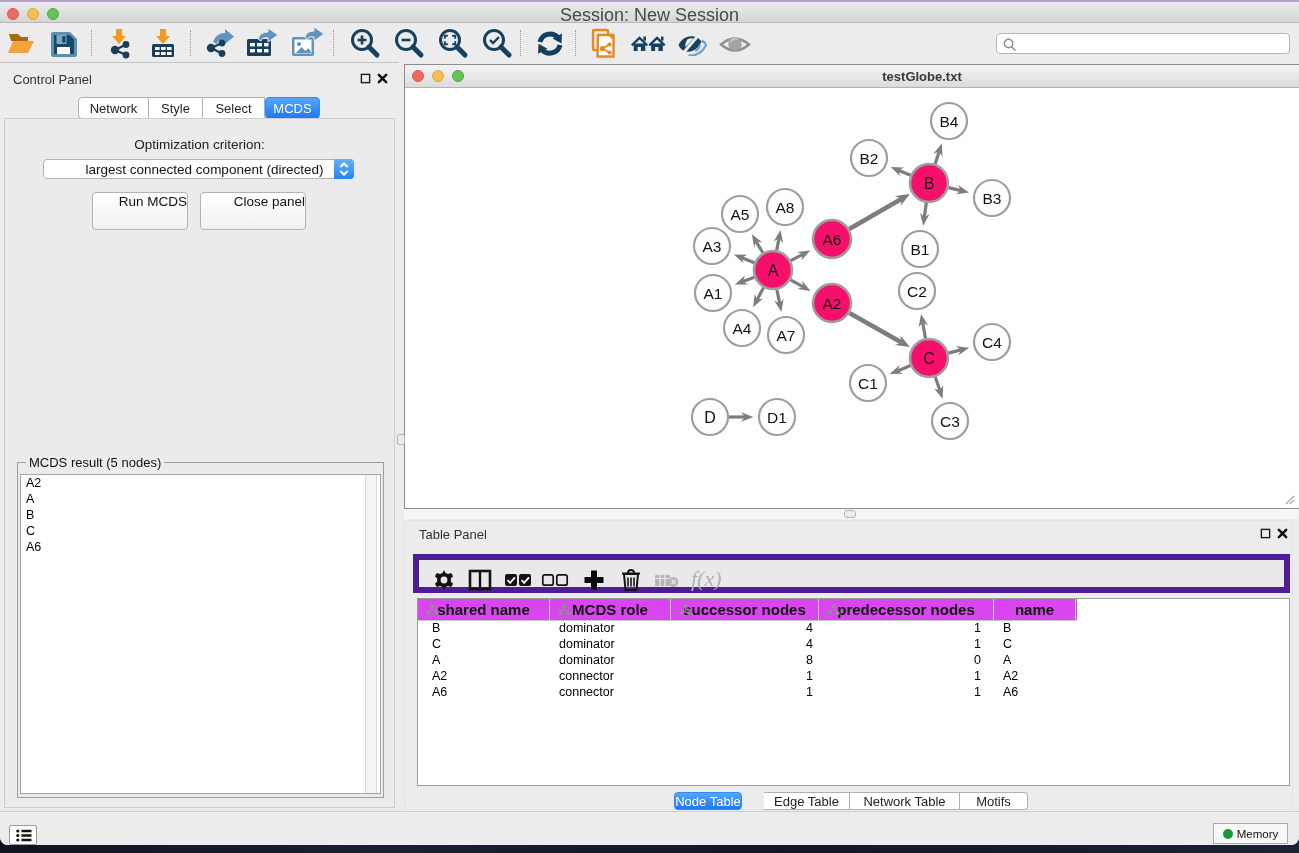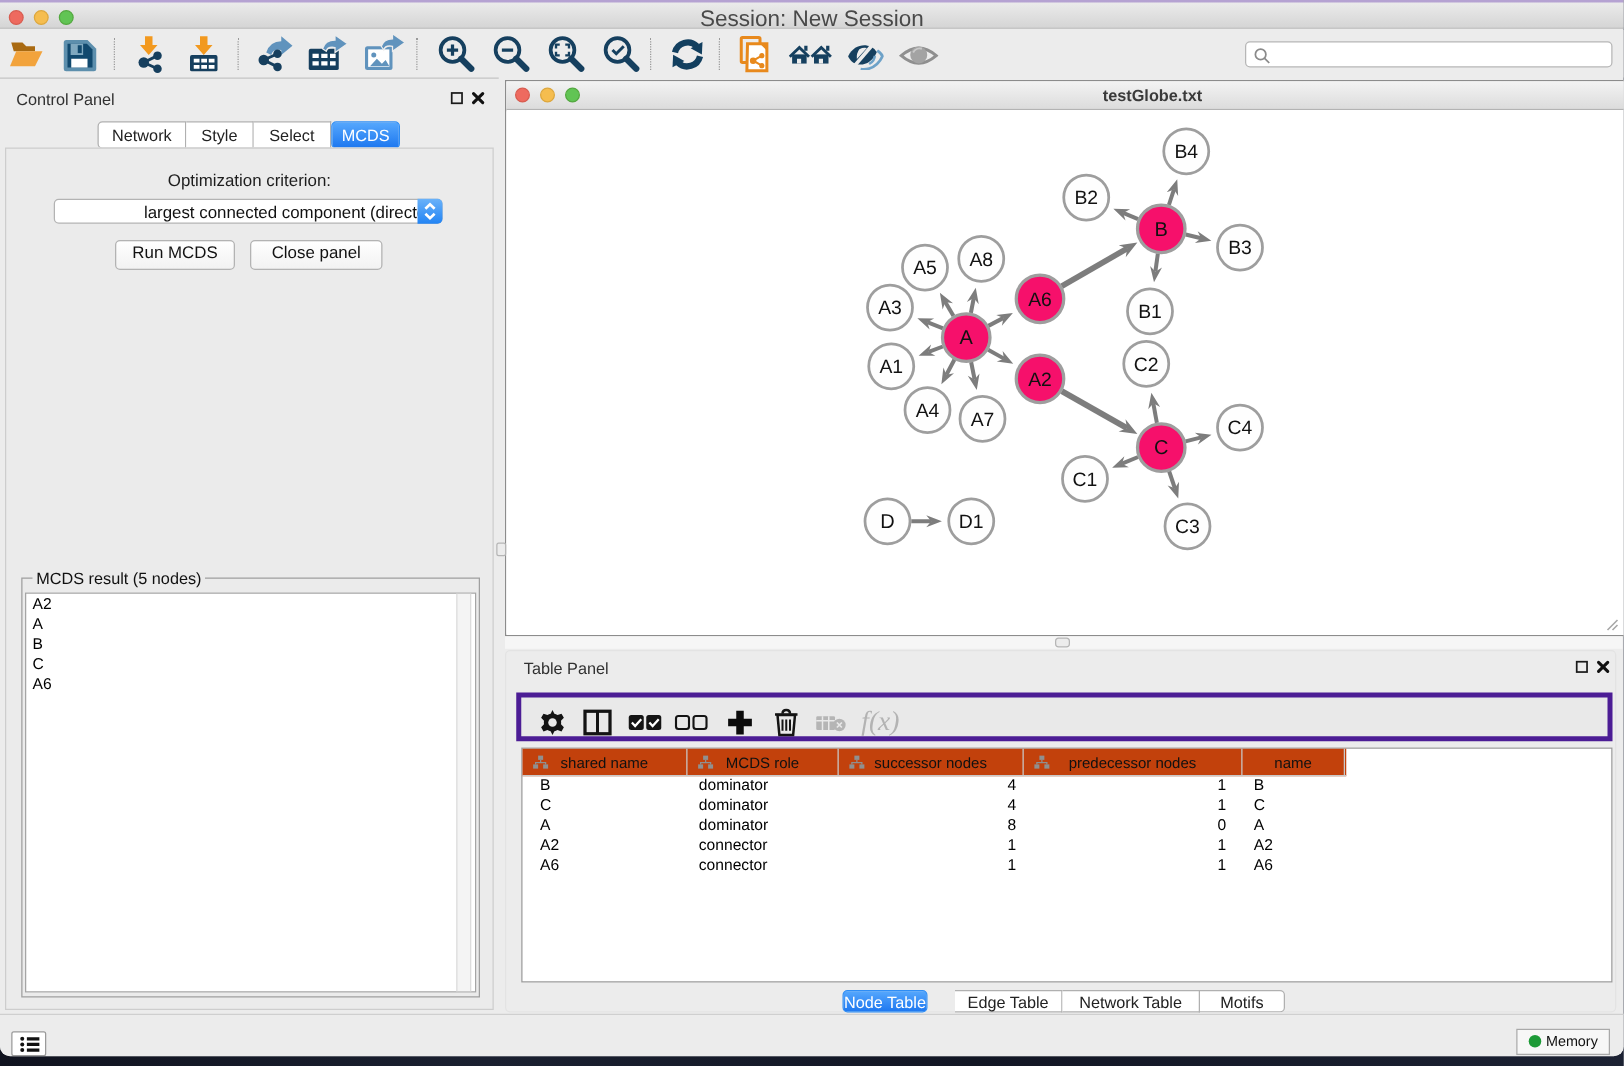--- a/index.html
+++ b/index.html
@@ -20,44 +20,44 @@
 #searchbox svg { position:absolute; left:5px; top:3px; }
 
 #cpanel { position:absolute; left:0; top:62px; width:399px; height:749px; background:#ececec; border-top:1px solid #c4c4c4;}
 #cpanel .ptitle { position:absolute; left:13px; top:9px; font-size:13px; color:#313131; }
 .wicons { position:absolute; top:10px; font-weight:bold; color:#111; }
 #cptabs { position:absolute; left:78px; top:34px; height:22px; font-size:13px; }
 .tab { position:absolute; top:0; height:22px; background:#fff; border:1px solid #b0b0b0; color:#222; text-align:center; line-height:21px; }
 .tab.sel { background:linear-gradient(#55a7fd,#1e78f0); color:#fff; border-color:#2e8df5; border-radius:4px !important; }
 #cpbody { position:absolute; left:4px; top:55px; width:391px; height:690px; border:1px solid #cdcdcd; background:#ebebeb; }
 #optlabel { position:absolute; left:0; top:74px; width:100%; text-align:center; font-size:13.5px; color:#1d1d1d; }
-#dropdown { position:absolute; left:43px; top:96px; width:311px; height:20px; background:#fff; border:1px solid #b3b3b3; border-radius:4px; font-size:13.5px; color:#111; line-height:19px; text-align:right; padding-left:12px; }
+#dropdown { position:absolute; left:43px; top:96px; width:311px; height:20px; background:#fff; border:1px solid #b3b3b3; border-radius:4px; font-size:13.5px; color:#111; line-height:19px; text-align:center; padding-left:12px; }
 #dropdown .spin { position:absolute; right:-1px; top:-1px; width:20px; height:20px; background:linear-gradient(#6ab2f9,#2284f4); border-radius:0 4px 4px 0; }
-.btn { position:absolute; height:24px; background:linear-gradient(#ffffff,#f2f2f2); border:1px solid #b3b3b3; border-radius:4px; font-size:13.5px; color:#111; text-align:center; line-height:18px; }
+.btn { position:absolute; height:38px; background:linear-gradient(#ffffff,#f2f2f2); border:1px solid #b3b3b3; border-radius:4px; font-size:13.5px; color:#111; text-align:right; line-height:18px; }
 #mcdsgroup { position:absolute; left:0px; top:392px; width:399px; height:410px; }
 #mcdsgroup .gb { position:absolute; left:17px; top:7px; width:367px; height:336px; border:1px solid #9f9f9f; }
 #mcdsgroup .gl { position:absolute; left:26px; top:0px; background:#ebebeb; padding:0 3px; font-size:13px; color:#111; }
 #mcdslist { position:absolute; left:20px; top:19px; width:361px; height:320px; background:#fff; border:1px solid #a5a5a5; }
 #mcdslist .sc { position:absolute; right:3px; top:0px; width:12px; height:100%; background:#f4f4f4; border-left:1px solid #dcdcdc; border-right:1px solid #dcdcdc;}
 #mcdslist .li { position:absolute; left:5px; font-size:12.5px; color:#000; line-height:16px; }
 
 #netwin { position:absolute; left:404px; top:64px; width:1036px; height:445px; background:#fff; border:1px solid #8c8c8c; overflow:hidden; }
 #nettitle { position:absolute; left:0; top:0; width:100%; height:23px; background:linear-gradient(#f3f3f3,#dcdcdc); border-bottom:1px solid #b3b3b3; }
 #nettitle .tl { top:5px; width:12px; height:12px; }
 #nettitle .t1 { left:7px; background:#ee6a5f; border:0.5px solid #d85c50;}
 #nettitle .t2 { left:27px; background:#f5bd4f; border:0.5px solid #dda73d;}
 #nettitle .t3 { left:47px; background:#61c454; border:0.5px solid #53a83f;}
 #nettitle .nt { position:absolute; top:4px; width:100%; text-align:center; font-size:13px; font-weight:700; color:#3a3a3a; }
 #netcanvas { position:absolute; left:0; top:24px; width:892px; height:418px; background:#fff; }
 
 #tpanel { position:absolute; left:404px; top:520px; width:889px; height:290px; background:#ececec; border:1px solid #e3e3e3; border-radius:4px; }
 #tpanel .ptitle { position:absolute; left:14px; top:6px; font-size:13px; color:#313131; }
-#ttoolbar { position:absolute; left:8px; top:33px; width:877px; height:39px; background:#e9e9e9; border:4px solid #4c1d95;padding-left:37px; }
+#ttoolbar { position:absolute; left:8px; top:33px; width:877px; height:39px; background:#e9e9e9; border:6px solid #4c1d95;padding-left:37px; }
 #ttable { position:absolute; left:12px; top:77px; width:873px; height:188px; background:#fff; border:1px solid #9a9a9a; }
-#thead { position:absolute; left:0; top:0; width:659px; height:22px; background:#c2410c; border-bottom:1px solid #c9c9c9; font-size:12px; color:#111; }
+#thead { position:absolute; left:0; top:0; width:659px; height:22px; background:#d946ef; border-bottom:1px solid #c9c9c9; font-size:15px; color:#111;font-weight:bold; }
 #thead .hc { position:absolute; top:0; height:22px; border-right:1px solid #c9c9c9; text-align:center; line-height:22px; }
 .trow { position:absolute; font-size:12.5px; color:#000; line-height:16px; }
 #ttabs { position:absolute; left:269px; top:271px; height:18px; font-size:13px; }
 #ttabs .tab { height:18px; line-height:17px; }
 
 #statusbar { position:absolute; left:0; top:811px; width:1299px; height:34px; background:#ececec; border-top:1px solid #cfcfcf;padding-left:36px; }
 #listbtn { position:absolute; left:9px; top:13px; width:28px; height:20px; background:#fff; border:1px solid #9a9a9a; border-radius:2px; }
 #membtn { position:absolute; right:11px; top:11px; width:75px; height:21px; background:#f7f7f7; border:1px solid #a9a9a9; font-size:11.5px; color:#111; text-align:center; line-height:20px; }
 #membtn .dot { display:inline-block; width:10px; height:10px; border-radius:50%; background:#1d9a37; margin-right:4px; vertical-align:-1px; }
 </style>

